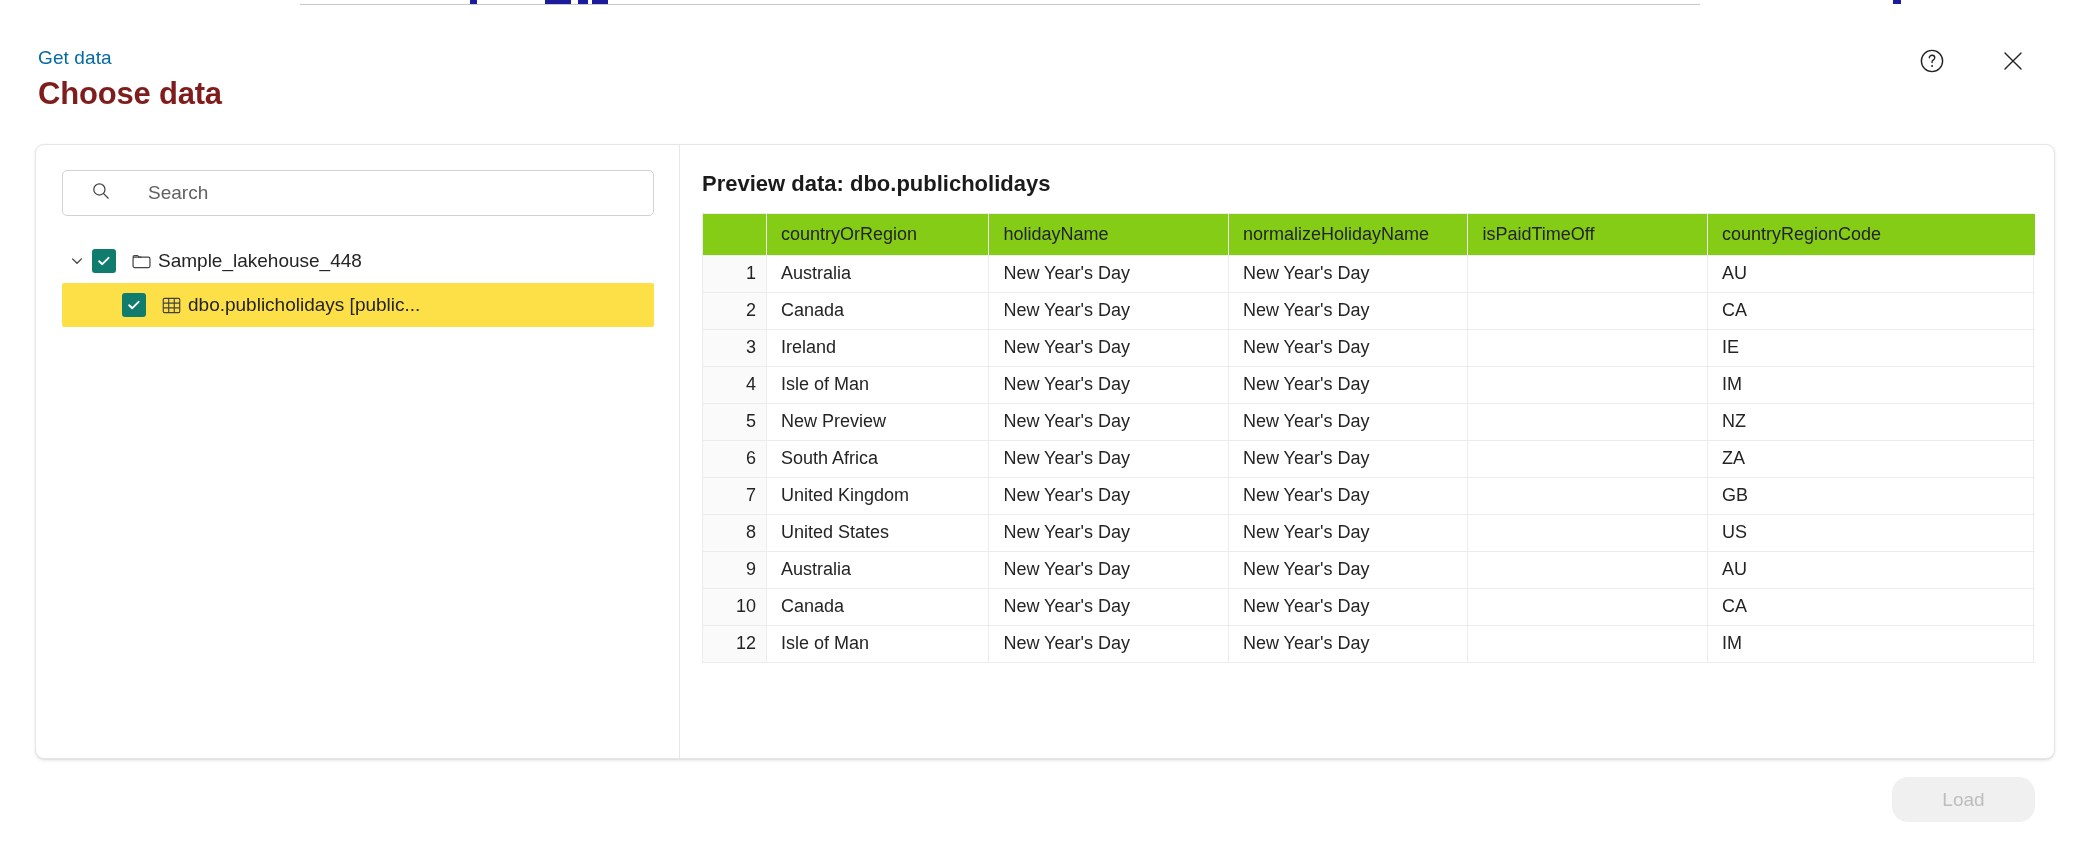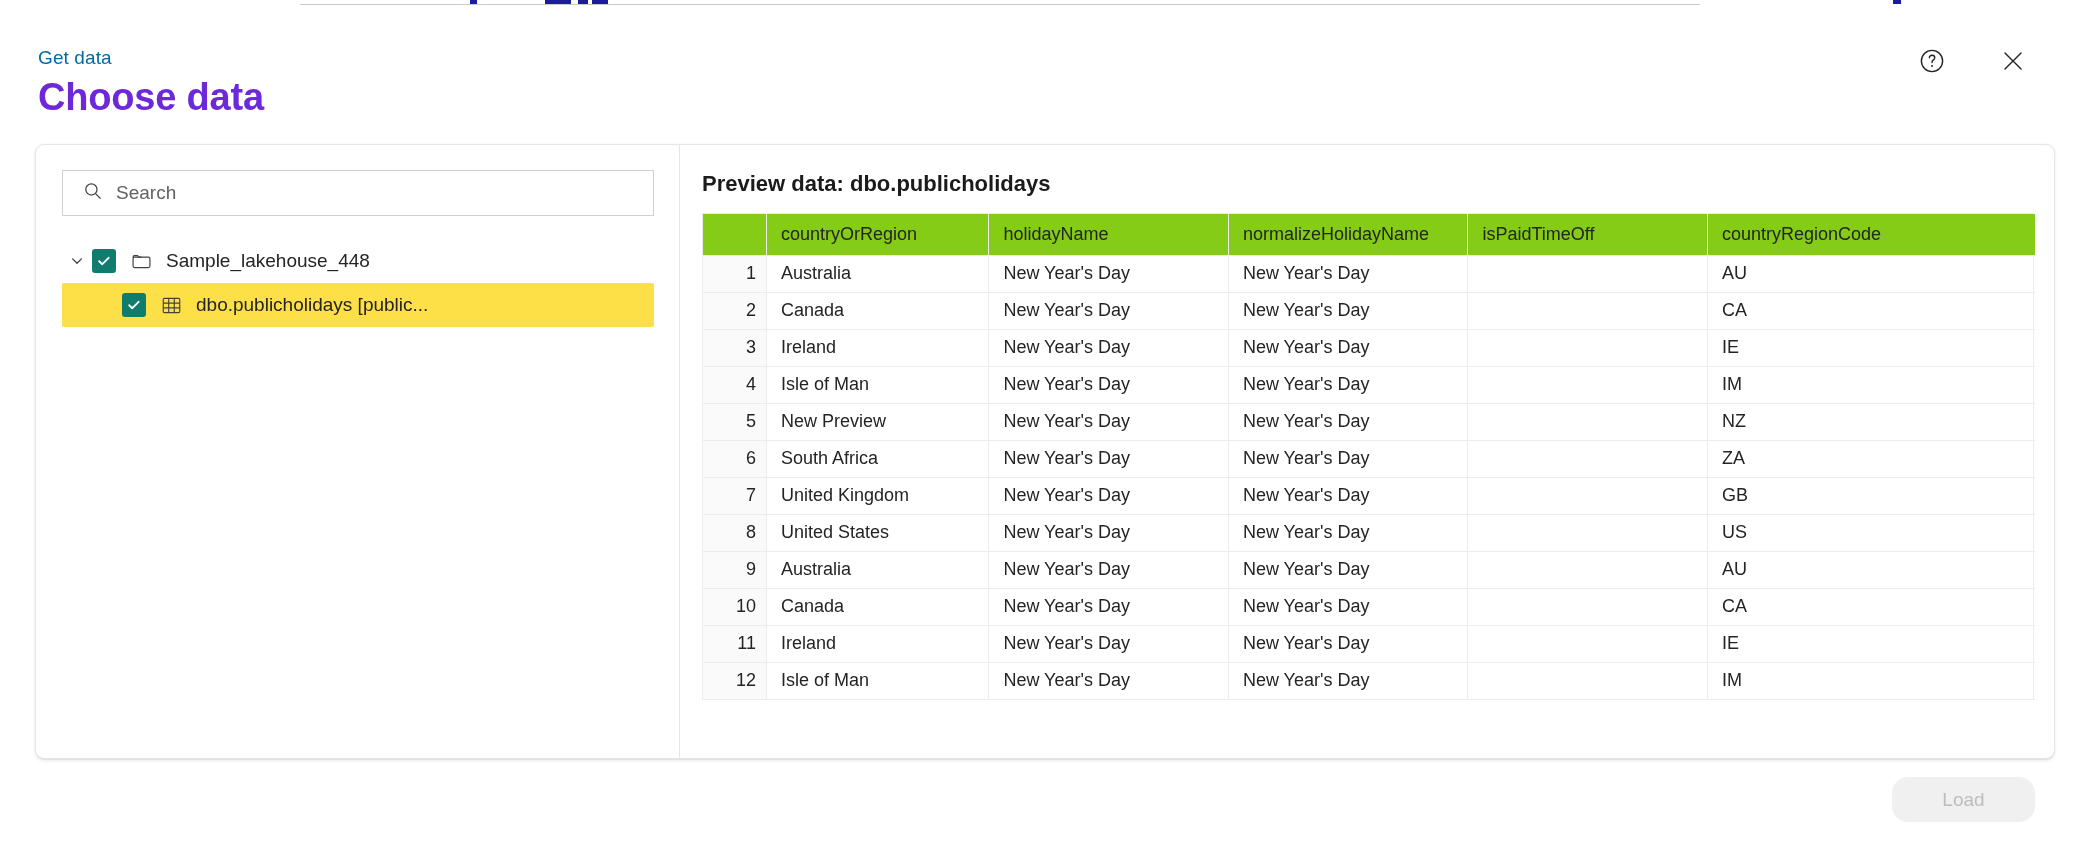--- a/index.html
+++ b/index.html
@@ -53,23 +53,23 @@
   #eyebrow {
     position: absolute;
     left: 38px; top: 42px;
     font-size: 19px;
     color: #0369a1;
     letter-spacing: 0.1px;
   }
   #page-title {
     position: absolute;
     left: 38px; top: 71px;
-    font-size: 38px;
+    font-size: 31px;
     font-weight: 600;
-    color: #6d28d9;
+    color: #7f1d1d;
     letter-spacing: -0.2px;
   }
   .hdr-btn {
     position: absolute;
     top: 35px;
     width: 44px; height: 44px;
     display: flex;
     align-items: center;
     justify-content: center;
     border-radius: 4px;
@@ -100,26 +100,27 @@
     height: 100%;
     border-right: 1px solid #e6e6e6;
     position: relative;
     flex: none;
   }
   #search-box {
     position: absolute;
     left: 26px; top: 25px;
     width: 592px; height: 46px;
     border: 1px solid #d1d1d1;
-    border-radius: 0;
+    border-radius: 5px;
     background: #ffffff;
     display: flex;
     align-items: center;
-    padding: 0 20px;
+    padding: 0 28px;
     cursor: text;
+    gap: 24px;
   }
   #search-input {
     border: none;
     outline: none;
     background: transparent;
     font-family: "Liberation Sans", sans-serif;
     font-size: 19px;
     color: #242424;
     margin-left: 13px;
     width: 520px;
@@ -155,21 +156,20 @@
   }
   .node-icon {
     width: 34px;
     display: flex; align-items: center; justify-content: center;
     flex: none;
     margin-left: 8px;
   }
   .node-label {
     font-size: 19px;
     color: #242424;
-    margin-left: 8px;
     white-space: nowrap;
     overflow: hidden;
   }
 
   
   #right-pane {
     flex: 1;
     position: relative;
     height: 100%;
     overflow: hidden;
@@ -424,28 +424,20 @@
               </tr>
               <tr>
                 <td class="rowidx">10</td>
                 <td class="col-country">Canada</td>
                 <td class="col-holiday">New Year's Day</td>
                 <td class="col-normalize">New Year's Day</td>
                 <td class="col-paid"></td>
                 <td class="col-code">CA</td>
               </tr>
               <tr>
-                <td class="rowidx">11</td>
-                <td class="col-country">Ireland</td>
-                <td class="col-holiday">New Year's Day</td>
-                <td class="col-normalize">New Year's Day</td>
-                <td class="col-paid"></td>
-                <td class="col-code">IE</td>
-              </tr>
-              <tr>
                 <td class="rowidx">12</td>
                 <td class="col-country">Isle of Man</td>
                 <td class="col-holiday">New Year's Day</td>
                 <td class="col-normalize">New Year's Day</td>
                 <td class="col-paid"></td>
                 <td class="col-code">IM</td>
               </tr>
             </tbody>
         </table>
       </div>

